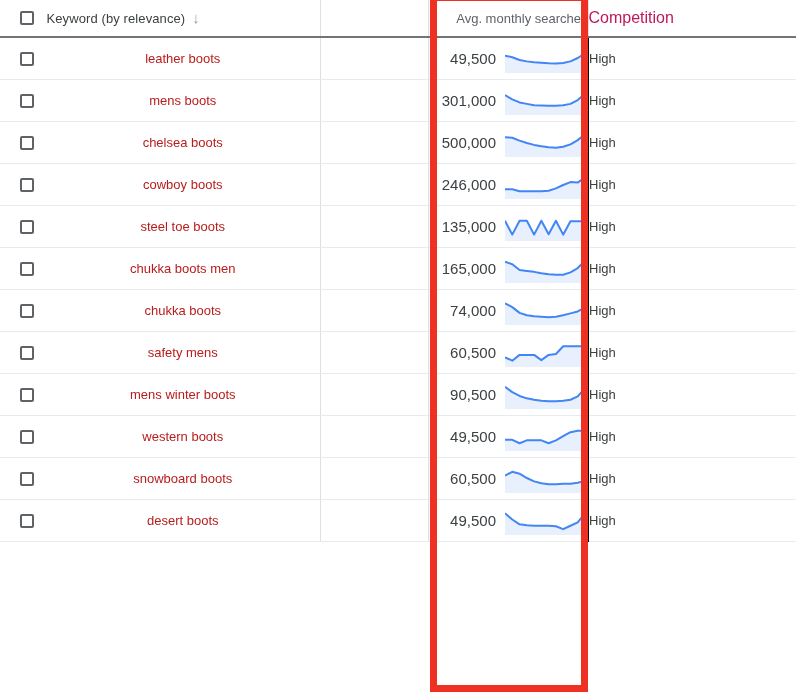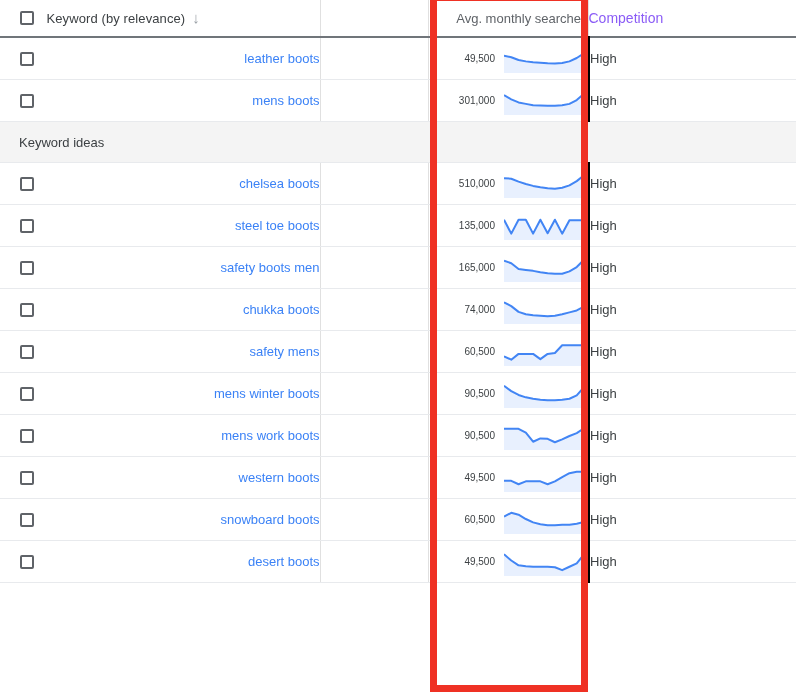--- a/index.html
+++ b/index.html
@@ -56,22 +56,22 @@
   th.th-mid { border-left: 1px solid #e0e0e0; }
   th.th-vol {
     text-align: right;
     font-size: 13px;
     color: #5f6368;
     padding-right: 10px;
     border-left: 1px solid #e0e0e0;
   }
   th.th-comp {
     text-align: left;
-    font-size: 14px;
-    color: #8b5cf6;
+    font-size: 16px;
+    color: #be185d;
     padding-left: 7px;
     border-left: 1px solid #e0e0e0;
   }
 
   .hdr-inner {
     display: flex;
     align-items: center;
     gap: 7px;
   }
   .sort-arrow {
@@ -86,31 +86,31 @@
   tr.data-row { height: 41px; }
   tr.data-row > td {
     padding: 0;
     margin: 0;
     vertical-align: middle;
     border-bottom: 1px solid #e8eaed;
     background: #ffffff;
   }
   td.td-check { text-align: left; }
   td.td-keyword {
-    text-align: right;
+    text-align: center;
     font-size: 13px;
-    color: #3b82f6;
+    color: #b91c1c;
   }
   td.td-mid  { border-left: 1px solid #e0e0e0; }
   td.td-vol  {
     border-left: 1px solid #e0e0e0;
     padding: 0;
   }
   td.td-comp {
-    border-left: 4px solid #000000;
+    border-left: 2px solid #000000;
     font-size: 13px;
     color: #3c4043;
     padding-left: 7px;
   }
 
   .kw-text { display: inline-block; }
   .kw-text.hovered {
     border-bottom: 1px dotted #9aa0a6;
     padding-bottom: 1px;
   }
@@ -129,21 +129,21 @@
 
   
   .vol-wrap {
     display: flex;
     align-items: center;
     justify-content: flex-end;
     height: 41px;
     padding-right: 2px;
   }
   .vol-num {
-    font-size: 10px;
+    font-size: 15px;
     color: #3c4043;
     text-align: right;
     white-space: nowrap;
     padding-right: 9px;
   }
   .spark {
     width: 80px;
     height: 29px;
     display: block;
     flex: 0 0 auto;
@@ -238,62 +238,76 @@
             <div class="vol-wrap">
               <span class="vol-num">301,000</span>
               <svg class="spark" viewBox="0 0 80 29" preserveAspectRatio="none">
                 <path d="M 0.00 29 L 0.00 9.22 L 7.27 13.30 L 14.55 16.42 L 21.82 17.86 L 29.09 19.30 L 36.36 19.54 L 43.64 19.78 L 50.91 19.78 L 58.18 19.30 L 65.45 17.86 L 72.73 14.02 L 80.00 7.78 L 80.00 29 Z" fill="#e8f0fe" stroke="none"></path>
                 <path d="M 0.00 9.22 L 7.27 13.30 L 14.55 16.42 L 21.82 17.86 L 29.09 19.30 L 36.36 19.54 L 43.64 19.78 L 50.91 19.78 L 58.18 19.30 L 65.45 17.86 L 72.73 14.02 L 80.00 7.78" fill="none" stroke="#4285f4" stroke-width="2" stroke-linejoin="round" stroke-linecap="butt" vector-effect="non-scaling-stroke"></path>
               </svg>
             </div>
           </td>
           <td class="td-comp"><span>High</span></td>
         </tr>
-        <tr class="section-row">
-          <td colspan="5"><span class="section-label">Keyword ideas</span></td>
-        </tr>
         <tr class="data-row">
           <td class="td-check">
             <div class="checkbox"></div>
           </td>
           <td class="td-keyword"><span class="kw-text">chelsea boots</span></td>
           <td class="td-mid"></td>
           <td class="td-vol">
             <div class="vol-wrap">
-              <span class="vol-num">510,000</span>
+              <span class="vol-num">500,000</span>
               <svg class="spark" viewBox="0 0 80 29" preserveAspectRatio="none">
                 <path d="M 0.00 29 L 0.00 9.22 L 7.27 9.70 L 14.55 12.58 L 21.82 14.98 L 29.09 16.90 L 36.36 18.34 L 43.64 19.30 L 50.91 19.78 L 58.18 18.82 L 65.45 16.42 L 72.73 12.10 L 80.00 6.34 L 80.00 29 Z" fill="#e8f0fe" stroke="none"></path>
                 <path d="M 0.00 9.22 L 7.27 9.70 L 14.55 12.58 L 21.82 14.98 L 29.09 16.90 L 36.36 18.34 L 43.64 19.30 L 50.91 19.78 L 58.18 18.82 L 65.45 16.42 L 72.73 12.10 L 80.00 6.34" fill="none" stroke="#4285f4" stroke-width="2" stroke-linejoin="round" stroke-linecap="butt" vector-effect="non-scaling-stroke"></path>
               </svg>
             </div>
           </td>
           <td class="td-comp"><span>High</span></td>
         </tr>
         <tr class="data-row">
           <td class="td-check">
             <div class="checkbox"></div>
           </td>
+          <td class="td-keyword"><span class="kw-text">cowboy boots</span></td>
+          <td class="td-mid"></td>
+          <td class="td-vol">
+            <div class="vol-wrap">
+              <span class="vol-num">246,000</span>
+              <svg class="spark" viewBox="0 0 80 29" preserveAspectRatio="none">
+                <path d="M 0.00 29 L 0.00 19.30 L 7.27 19.30 L 14.55 21.22 L 21.82 21.22 L 29.09 21.22 L 36.36 21.22 L 43.64 20.74 L 50.91 18.34 L 58.18 14.98 L 65.45 12.10 L 72.73 12.58 L 80.00 7.30 L 80.00 29 Z" fill="#e8f0fe" stroke="none"></path>
+                <path d="M 0.00 19.30 L 7.27 19.30 L 14.55 21.22 L 21.82 21.22 L 29.09 21.22 L 36.36 21.22 L 43.64 20.74 L 50.91 18.34 L 58.18 14.98 L 65.45 12.10 L 72.73 12.58 L 80.00 7.30" fill="none" stroke="#4285f4" stroke-width="2" stroke-linejoin="round" stroke-linecap="butt" vector-effect="non-scaling-stroke"></path>
+              </svg>
+            </div>
+          </td>
+          <td class="td-comp"><span>High</span></td>
+        </tr>
+        <tr class="data-row">
+          <td class="td-check">
+            <div class="checkbox"></div>
+          </td>
           <td class="td-keyword"><span class="kw-text">steel toe boots</span></td>
           <td class="td-mid"></td>
           <td class="td-vol">
             <div class="vol-wrap">
               <span class="vol-num">135,000</span>
               <svg class="spark" viewBox="0 0 80 29" preserveAspectRatio="none">
                 <path d="M 0.00 29 L 0.00 8.74 L 7.27 22.66 L 14.55 8.74 L 21.82 8.74 L 29.09 22.66 L 36.36 8.74 L 43.64 22.18 L 50.91 8.74 L 58.18 22.66 L 65.45 9.22 L 72.73 9.22 L 80.00 9.22 L 80.00 29 Z" fill="#e8f0fe" stroke="none"></path>
                 <path d="M 0.00 8.74 L 7.27 22.66 L 14.55 8.74 L 21.82 8.74 L 29.09 22.66 L 36.36 8.74 L 43.64 22.18 L 50.91 8.74 L 58.18 22.66 L 65.45 9.22 L 72.73 9.22 L 80.00 9.22" fill="none" stroke="#4285f4" stroke-width="2" stroke-linejoin="round" stroke-linecap="butt" vector-effect="non-scaling-stroke"></path>
               </svg>
             </div>
           </td>
           <td class="td-comp"><span>High</span></td>
         </tr>
         <tr class="data-row">
           <td class="td-check">
             <div class="checkbox"></div>
           </td>
-          <td class="td-keyword"><span class="kw-text">safety boots men</span></td>
+          <td class="td-keyword"><span class="kw-text">chukka boots men</span></td>
           <td class="td-mid"></td>
           <td class="td-vol">
             <div class="vol-wrap">
               <span class="vol-num">165,000</span>
               <svg class="spark" viewBox="0 0 80 29" preserveAspectRatio="none">
                 <path d="M 0.00 29 L 0.00 7.78 L 7.27 10.18 L 14.55 15.94 L 21.82 16.90 L 29.09 17.86 L 36.36 19.30 L 43.64 20.26 L 50.91 20.74 L 58.18 20.74 L 65.45 18.34 L 72.73 14.02 L 80.00 6.82 L 80.00 29 Z" fill="#e8f0fe" stroke="none"></path>
                 <path d="M 0.00 7.78 L 7.27 10.18 L 14.55 15.94 L 21.82 16.90 L 29.09 17.86 L 36.36 19.30 L 43.64 20.26 L 50.91 20.74 L 58.18 20.74 L 65.45 18.34 L 72.73 14.02 L 80.00 6.82" fill="none" stroke="#4285f4" stroke-width="2" stroke-linejoin="round" stroke-linecap="butt" vector-effect="non-scaling-stroke"></path>
               </svg>
             </div>
           </td>
@@ -347,37 +361,20 @@
                 <path d="M 0.00 6.82 L 7.27 12.10 L 14.55 15.94 L 21.82 18.34 L 29.09 19.78 L 36.36 20.74 L 43.64 21.22 L 50.91 21.22 L 58.18 20.74 L 65.45 19.78 L 72.73 16.42 L 80.00 8.26" fill="none" stroke="#4285f4" stroke-width="2" stroke-linejoin="round" stroke-linecap="butt" vector-effect="non-scaling-stroke"></path>
               </svg>
             </div>
           </td>
           <td class="td-comp"><span>High</span></td>
         </tr>
         <tr class="data-row">
           <td class="td-check">
             <div class="checkbox"></div>
           </td>
-          <td class="td-keyword"><span class="kw-text">mens work boots</span></td>
-          <td class="td-mid"></td>
-          <td class="td-vol">
-            <div class="vol-wrap">
-              <span class="vol-num">90,500</span>
-              <svg class="spark" viewBox="0 0 80 29" preserveAspectRatio="none">
-                <path d="M 0.00 29 L 0.00 7.78 L 7.27 7.78 L 14.55 7.78 L 21.82 11.62 L 29.09 20.74 L 36.36 17.38 L 43.64 17.86 L 50.91 21.22 L 58.18 18.34 L 65.45 14.98 L 72.73 12.10 L 80.00 7.30 L 80.00 29 Z" fill="#e8f0fe" stroke="none"></path>
-                <path d="M 0.00 7.78 L 7.27 7.78 L 14.55 7.78 L 21.82 11.62 L 29.09 20.74 L 36.36 17.38 L 43.64 17.86 L 50.91 21.22 L 58.18 18.34 L 65.45 14.98 L 72.73 12.10 L 80.00 7.30" fill="none" stroke="#4285f4" stroke-width="2" stroke-linejoin="round" stroke-linecap="butt" vector-effect="non-scaling-stroke"></path>
-              </svg>
-            </div>
-          </td>
-          <td class="td-comp"><span>High</span></td>
-        </tr>
-        <tr class="data-row">
-          <td class="td-check">
-            <div class="checkbox"></div>
-          </td>
           <td class="td-keyword"><span class="kw-text">western boots</span></td>
           <td class="td-mid"></td>
           <td class="td-vol">
             <div class="vol-wrap">
               <span class="vol-num">49,500</span>
               <svg class="spark" viewBox="0 0 80 29" preserveAspectRatio="none">
                 <path d="M 0.00 29 L 0.00 17.86 L 7.27 17.86 L 14.55 21.22 L 21.82 18.34 L 29.09 18.34 L 36.36 18.34 L 43.64 21.22 L 50.91 18.34 L 58.18 14.02 L 65.45 10.18 L 72.73 8.74 L 80.00 8.74 L 80.00 29 Z" fill="#e8f0fe" stroke="none"></path>
                 <path d="M 0.00 17.86 L 7.27 17.86 L 14.55 21.22 L 21.82 18.34 L 29.09 18.34 L 36.36 18.34 L 43.64 21.22 L 50.91 18.34 L 58.18 14.02 L 65.45 10.18 L 72.73 8.74 L 80.00 8.74" fill="none" stroke="#4285f4" stroke-width="2" stroke-linejoin="round" stroke-linecap="butt" vector-effect="non-scaling-stroke"></path>
               </svg>
             </div>

